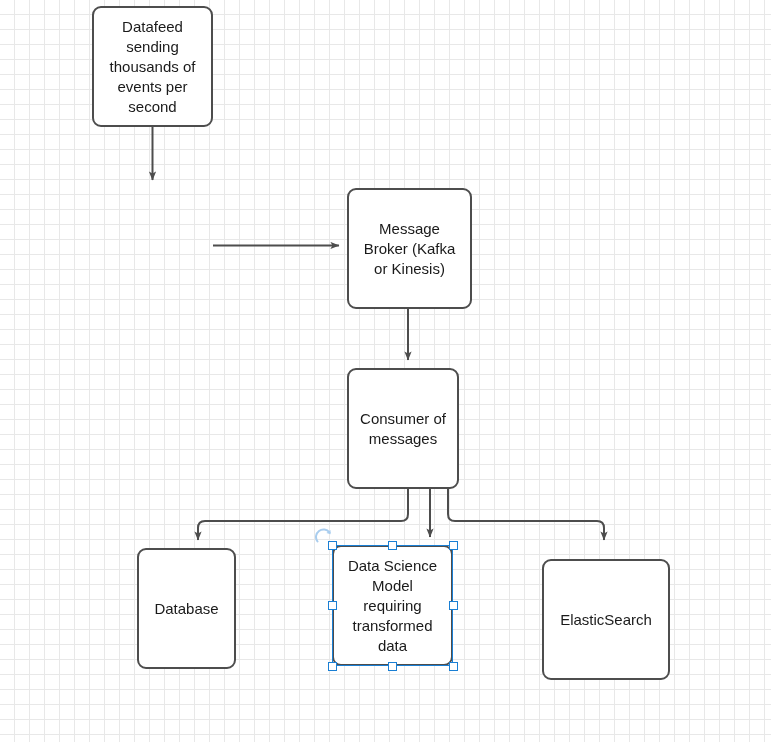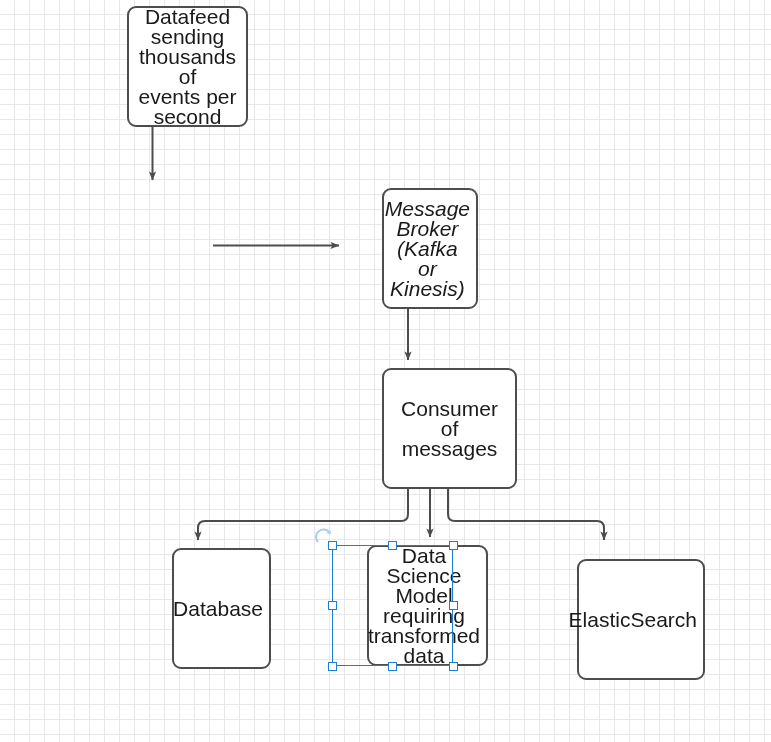--- a/index.html
+++ b/index.html
@@ -32,29 +32,28 @@
     height: 742px;
   }
   .node {
     position: absolute;
     box-sizing: border-box;
     background: #ffffff;
     border: 2px solid #4d4d4d;
     border-radius: 9px;
     display: flex;
     align-items: center;
-    justify-content: flex-end;
+    justify-content: center;
     text-align: center;
     color: #1a1a1a;
-    font-size: 21px;
+    font-size: 15px;
     line-height: 20px;
     padding: 4px 6px;
     white-space: pre-line;
     font-family: "Liberation Sans", sans-serif;
-    margin-left: 35px;
   }
   .node.selected-shape {
     border-color: #4d4d4d;
   }
   .sel-outline {
     position: absolute;
     box-sizing: border-box;
     border: 1.5px solid #1a7fd4;
     pointer-events: none;
   }
@@ -103,27 +102,27 @@
   <div class="node-layer">
     <div class="node" style="left:92px; top:6px; width:121px; height:121px;">
       <span>Datafeed
 sending
 thousands of
 events per
 second</span>
     </div>
 
 
-    <div class="node" style="left:347px; top:188px; width:96px; height:121px;font-style:italic;">
+    <div class="node" style="left:347px; top:188px; width:125px; height:121px;">
       <span>Message
 Broker (Kafka
 or Kinesis)</span>
     </div>
 
-    <div class="node" style="left:347px; top:368px; width:135px; height:121px;">
+    <div class="node" style="left:347px; top:368px; width:112px; height:121px;">
       <span>Consumer of
 messages</span>
     </div>
 
     <div class="node" style="left:137px; top:548px; width:99px; height:121px;">
       <span>Database</span>
     </div>
 
     <div class="node selected-shape" style="left:332px; top:545px; width:121px; height:121px;">
       <span>Data Science

